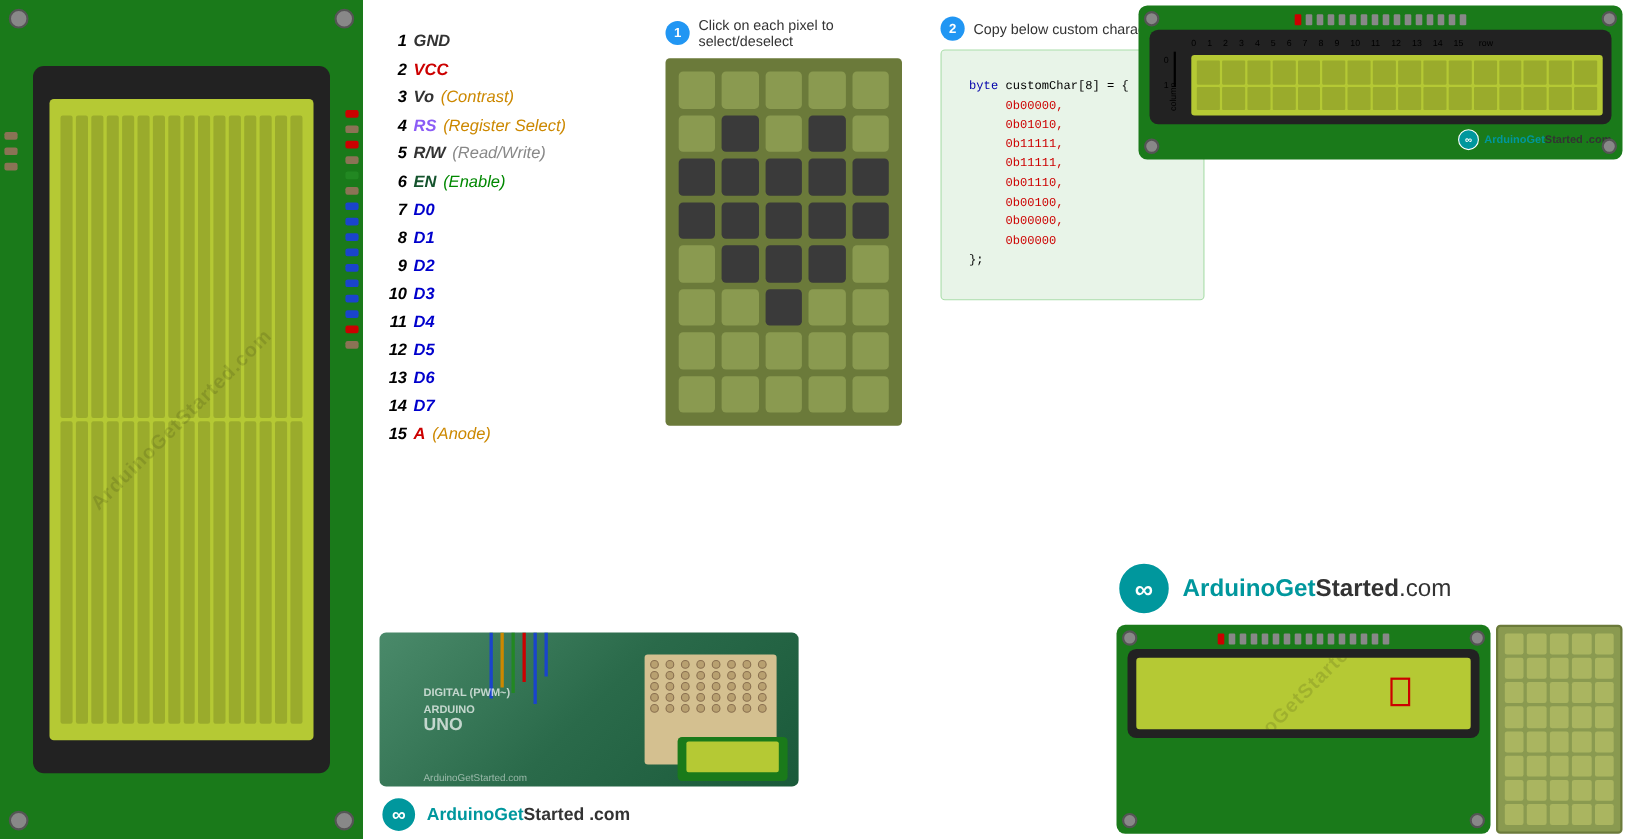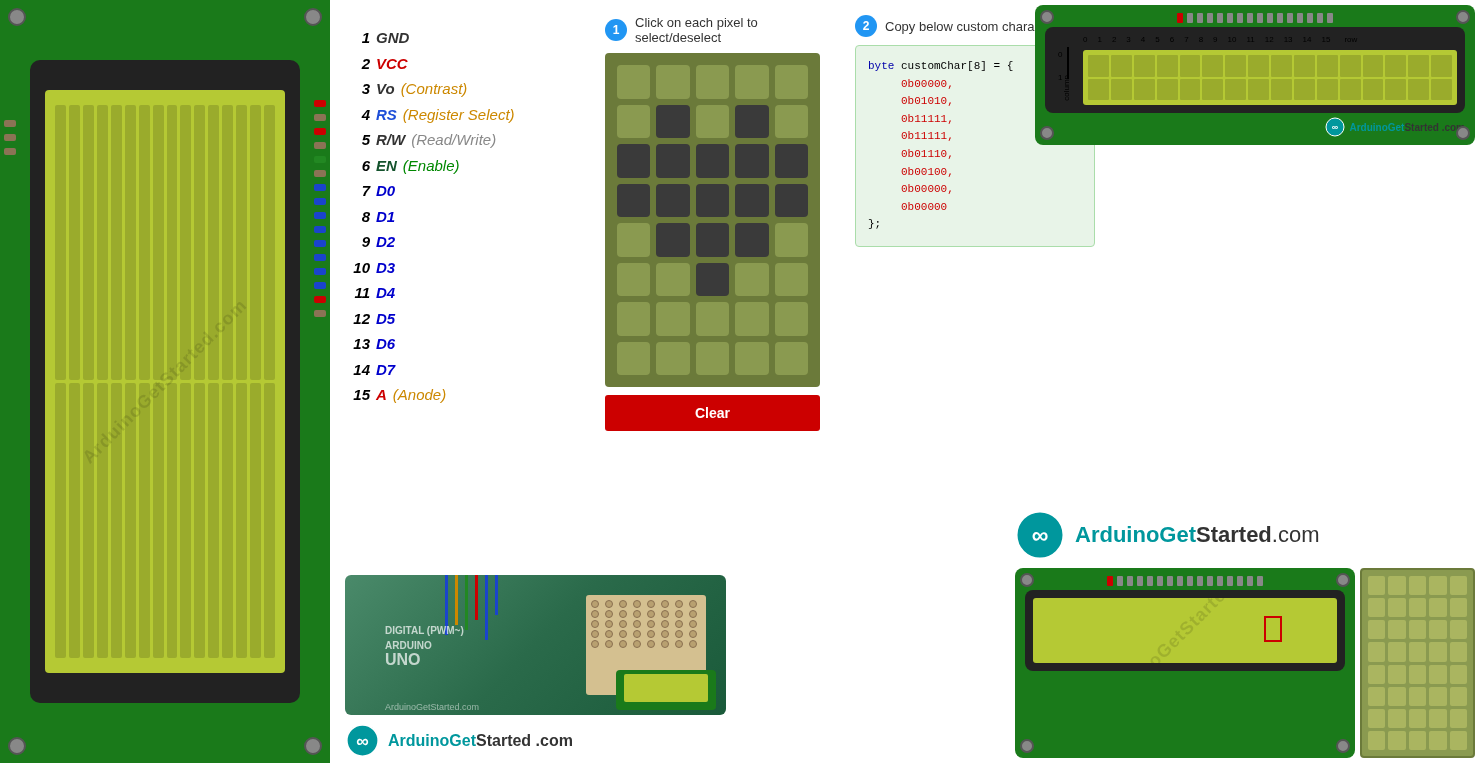--- a/index.html
+++ b/index.html
@@ -79,21 +79,21 @@
       font-size: 14px;
       font-weight: bold;
       margin-top: 8px;
       cursor: pointer;
       border-radius: 3px;
     }
 
     .code-block {
       background: #e8f4e8;
       border: 1px solid #aaddaa;
-      padding: 12px;
+      padding: 25px;
       font-family: 'Courier New', monospace;
       font-size: 11px;
       line-height: 1.6;
       border-radius: 4px;
     }
 
     .watermark-diagonal {
       position: absolute;
       top: 0;
       left: 0;
@@ -318,21 +318,21 @@
               <span class="pin-num">2</span>
               <span class="pin-name" style="color: rgb(204, 0, 0); font-style: italic;">VCC</span>
             </div>
             <div class="pin-row">
               <span class="pin-num">3</span>
               <span class="pin-name" style="color: rgb(51, 51, 51); font-style: italic;">Vo</span>
               <span class="pin-sub" style="color: rgb(204, 136, 0);"> (Contrast)</span>
             </div>
             <div class="pin-row">
               <span class="pin-num">4</span>
-              <span class="pin-name" style="color: #1d4ed8; font-style: italic;">RS</span>
+              <span class="pin-name" style="color: #8b5cf6; font-style: italic;">RS</span>
               <span class="pin-sub" style="color: rgb(204, 136, 0);"> (Register Select)</span>
             </div>
             <div class="pin-row">
               <span class="pin-num">5</span>
               <span class="pin-name" style="color: rgb(51, 51, 51); font-style: italic;">R/W</span>
               <span class="pin-sub"> (Read/Write)</span>
             </div>
             <div class="pin-row">
               <span class="pin-num">6</span>
               <span class="pin-name" style="color: #14532d; font-style: italic;">EN</span>
@@ -423,21 +423,20 @@
               <div style="background: rgb(138, 154, 80); border-radius: 4px; cursor: pointer; transition: background 0.1s;"></div>
               <div style="background: rgb(138, 154, 80); border-radius: 4px; cursor: pointer; transition: background 0.1s;"></div>
               <div style="background: rgb(138, 154, 80); border-radius: 4px; cursor: pointer; transition: background 0.1s;"></div>
               <div style="background: rgb(138, 154, 80); border-radius: 4px; cursor: pointer; transition: background 0.1s;"></div>
               <div style="background: rgb(138, 154, 80); border-radius: 4px; cursor: pointer; transition: background 0.1s;"></div>
               <div style="background: rgb(138, 154, 80); border-radius: 4px; cursor: pointer; transition: background 0.1s;"></div>
               <div style="background: rgb(138, 154, 80); border-radius: 4px; cursor: pointer; transition: background 0.1s;"></div>
             </div>
         </div>
         
-        <button class="clear-button" style="width:215px;">Clear</button>
       </div>
 
       <div style="width:240px; margin-top:0;">
         <div style="display:flex; align-items:center; gap:8px; margin-bottom:8px;">
           <div class="step-circle">2</div>
           <span style="font-size:13px; color:#333;">Copy below custom character code</span>
         </div>
         <div class="code-block" id="code-block"><span style="color:#0000aa;">byte</span> <span style="color:#000;">customChar[8] = {</span><br>&nbsp;&nbsp;&nbsp;&nbsp;&nbsp;<span style="color:#cc0000;">0b00000,</span><br>&nbsp;&nbsp;&nbsp;&nbsp;&nbsp;<span style="color:#cc0000;">0b01010,</span><br>&nbsp;&nbsp;&nbsp;&nbsp;&nbsp;<span style="color:#cc0000;">0b11111,</span><br>&nbsp;&nbsp;&nbsp;&nbsp;&nbsp;<span style="color:#cc0000;">0b11111,</span><br>&nbsp;&nbsp;&nbsp;&nbsp;&nbsp;<span style="color:#cc0000;">0b01110,</span><br>&nbsp;&nbsp;&nbsp;&nbsp;&nbsp;<span style="color:#cc0000;">0b00100,</span><br>&nbsp;&nbsp;&nbsp;&nbsp;&nbsp;<span style="color:#cc0000;">0b00000,</span><br>&nbsp;&nbsp;&nbsp;&nbsp;&nbsp;<span style="color:#cc0000;">0b00000</span><br><span style="color:#000;">};</span></div>
       </div>
     </div>

